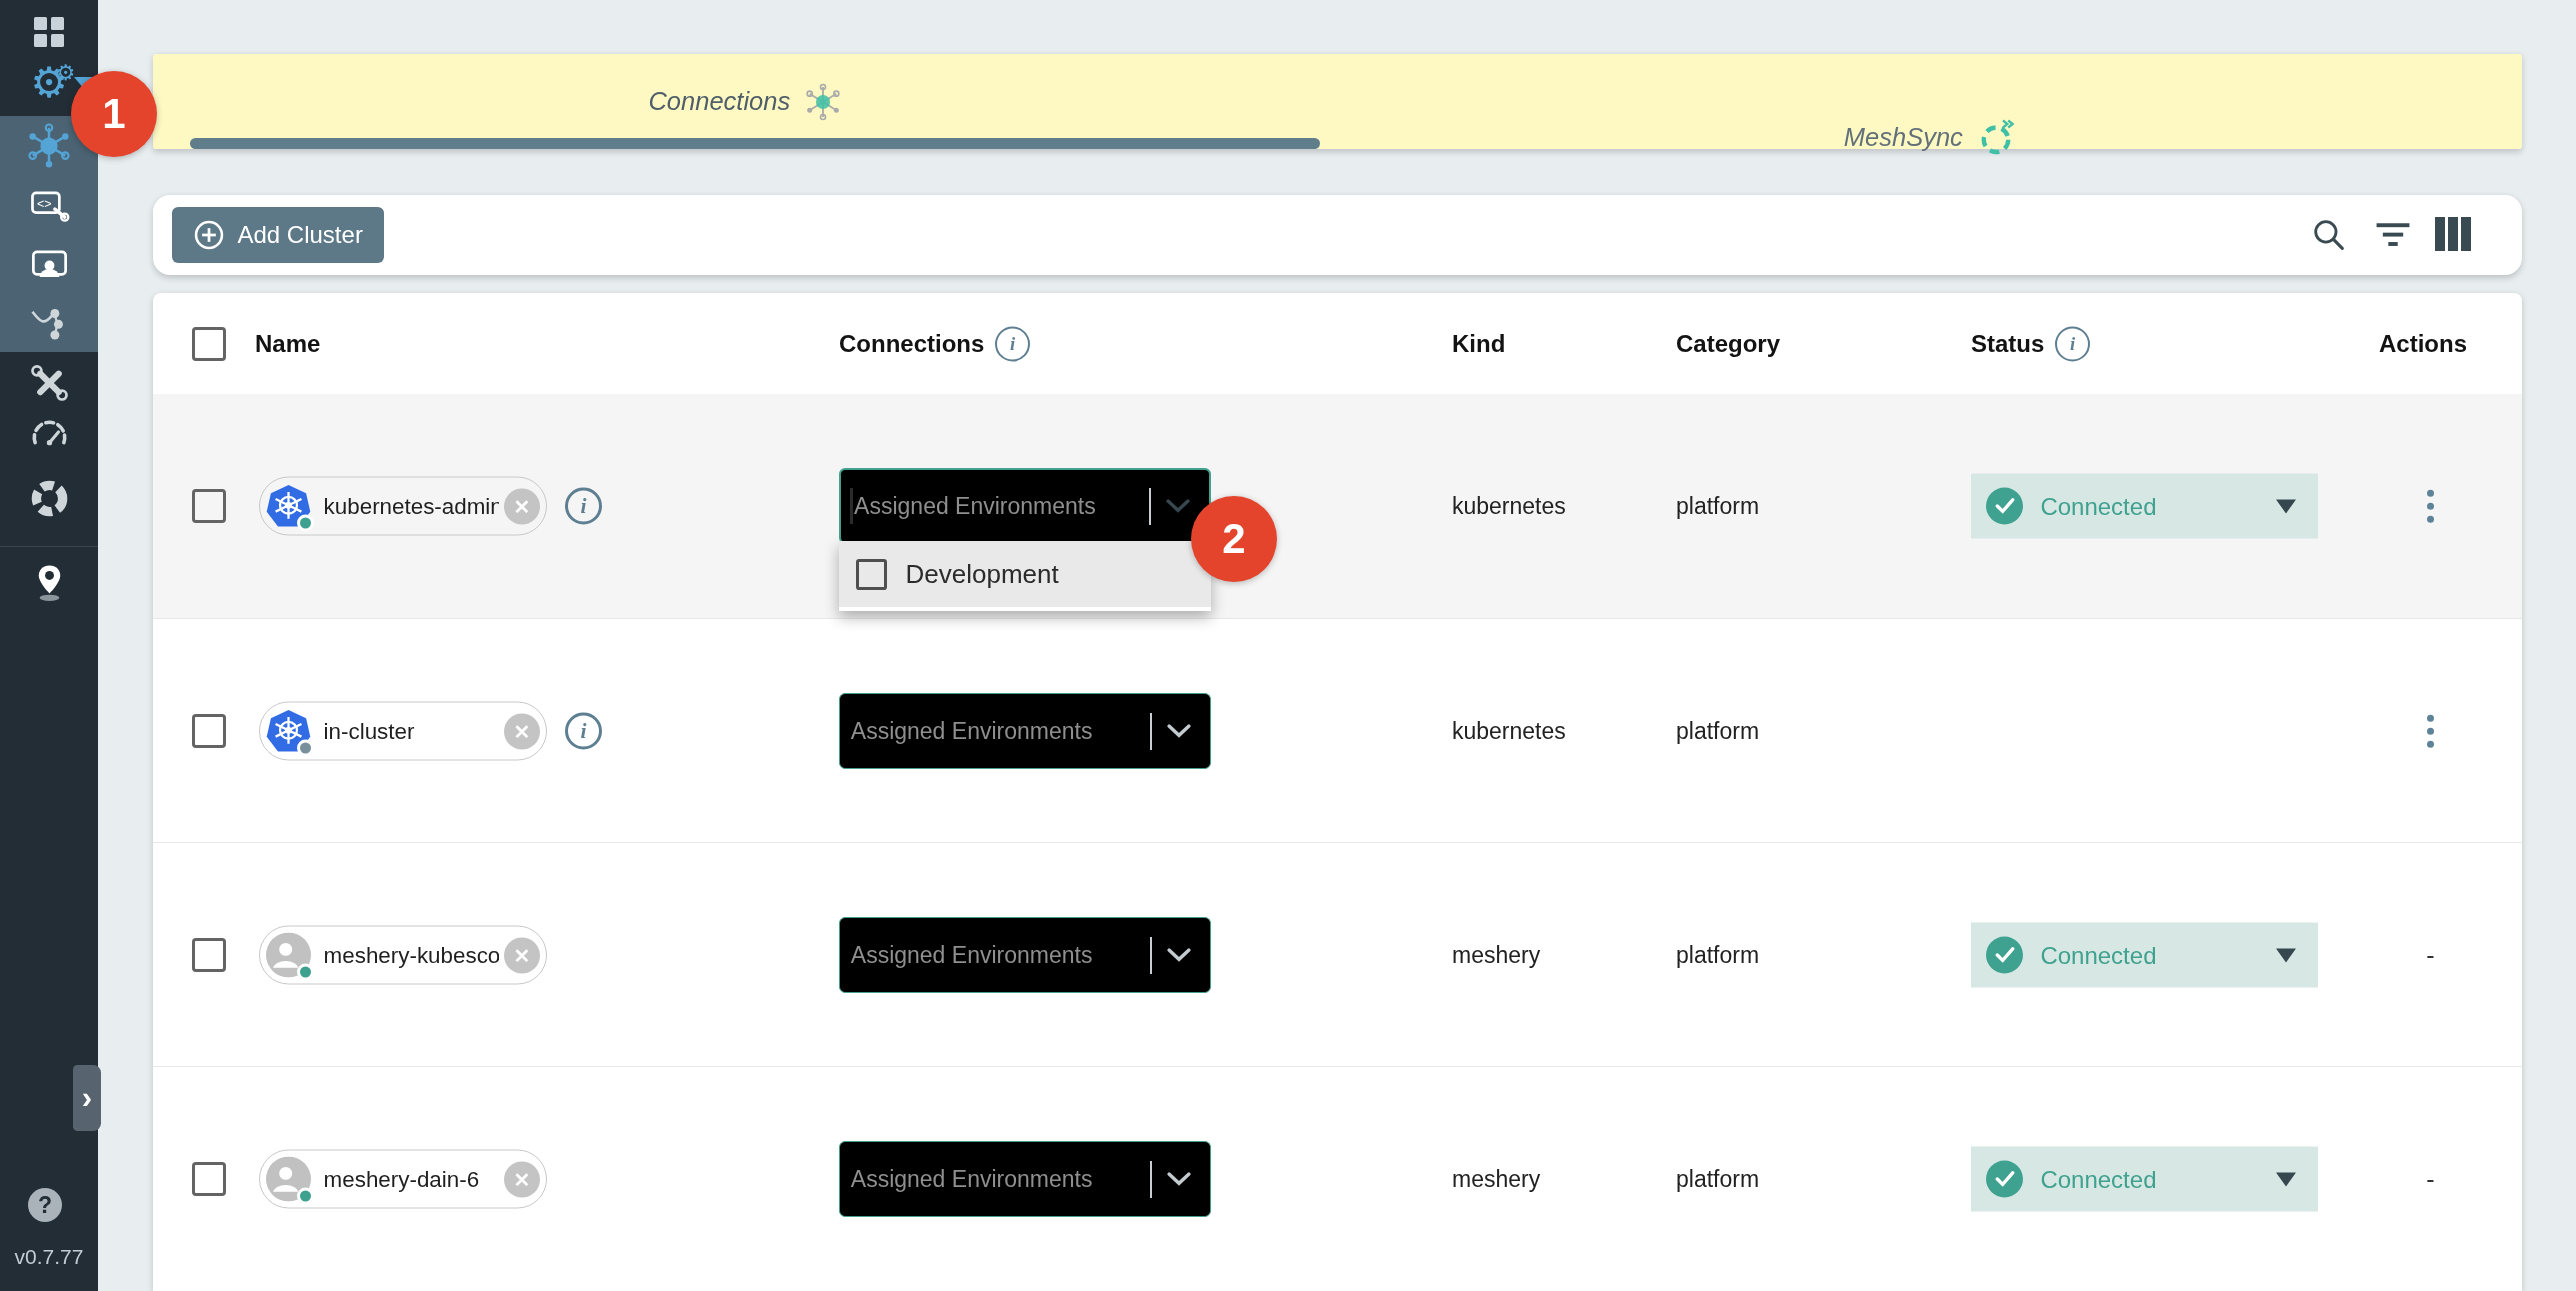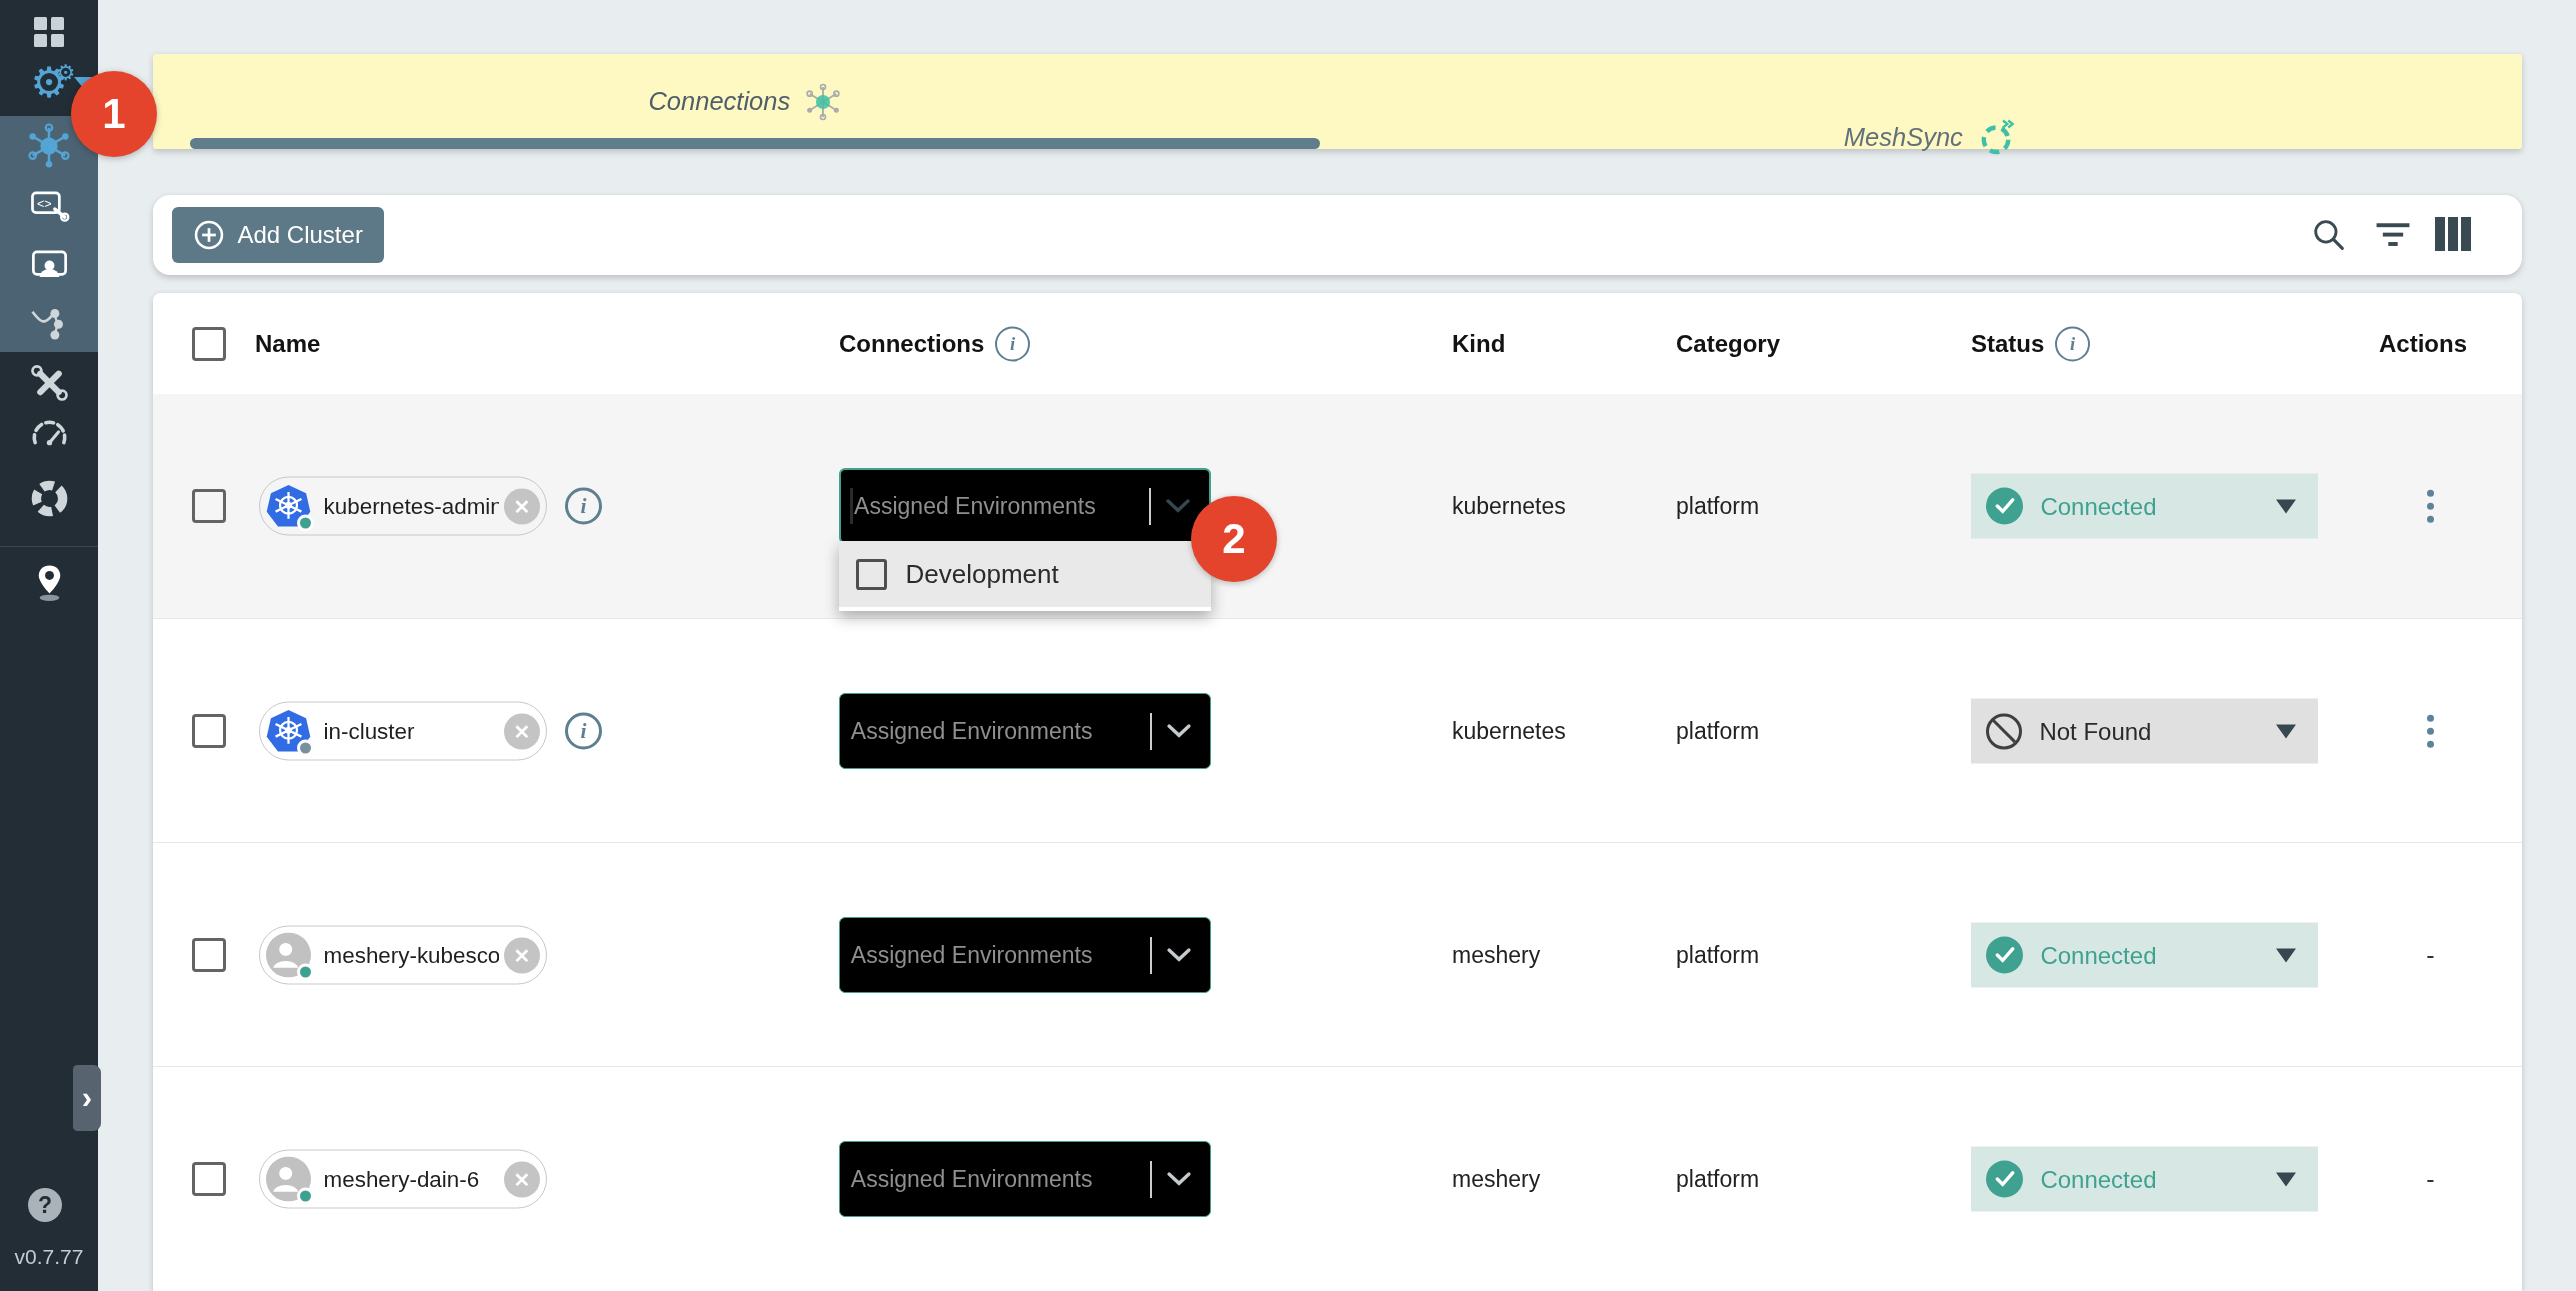--- a/index.html
+++ b/index.html
@@ -355,25 +355,20 @@
     <div class="row-info">i</div>
     <div class="select">
       <span class="placeholder">Assigned Environments</span>
       <span class="sel-divider"></span>
       <svg class="sel-chevron" width="26" height="15.4" viewBox="0 0 34 20">
         <polyline points="4,4 17,16 30,4" fill="none" stroke="#C3CBCE" stroke-width="4.5" stroke-linecap="round"></polyline>
       </svg>
     </div>
     <div class="cell-text kind">kubernetes</div>
     <div class="cell-text cat">platform</div>
-    <div class="status notfound">
-      <span class="st-ban"></span>
-      <span class="st-label">Not Found</span>
-      <span class="st-caret"></span>
-    </div>
     <div class="act">
       <div class="kebab">
           <div></div>
           <div></div>
           <div></div>
         </div>
     </div>
   </div>
 
   <div class="row r2">

